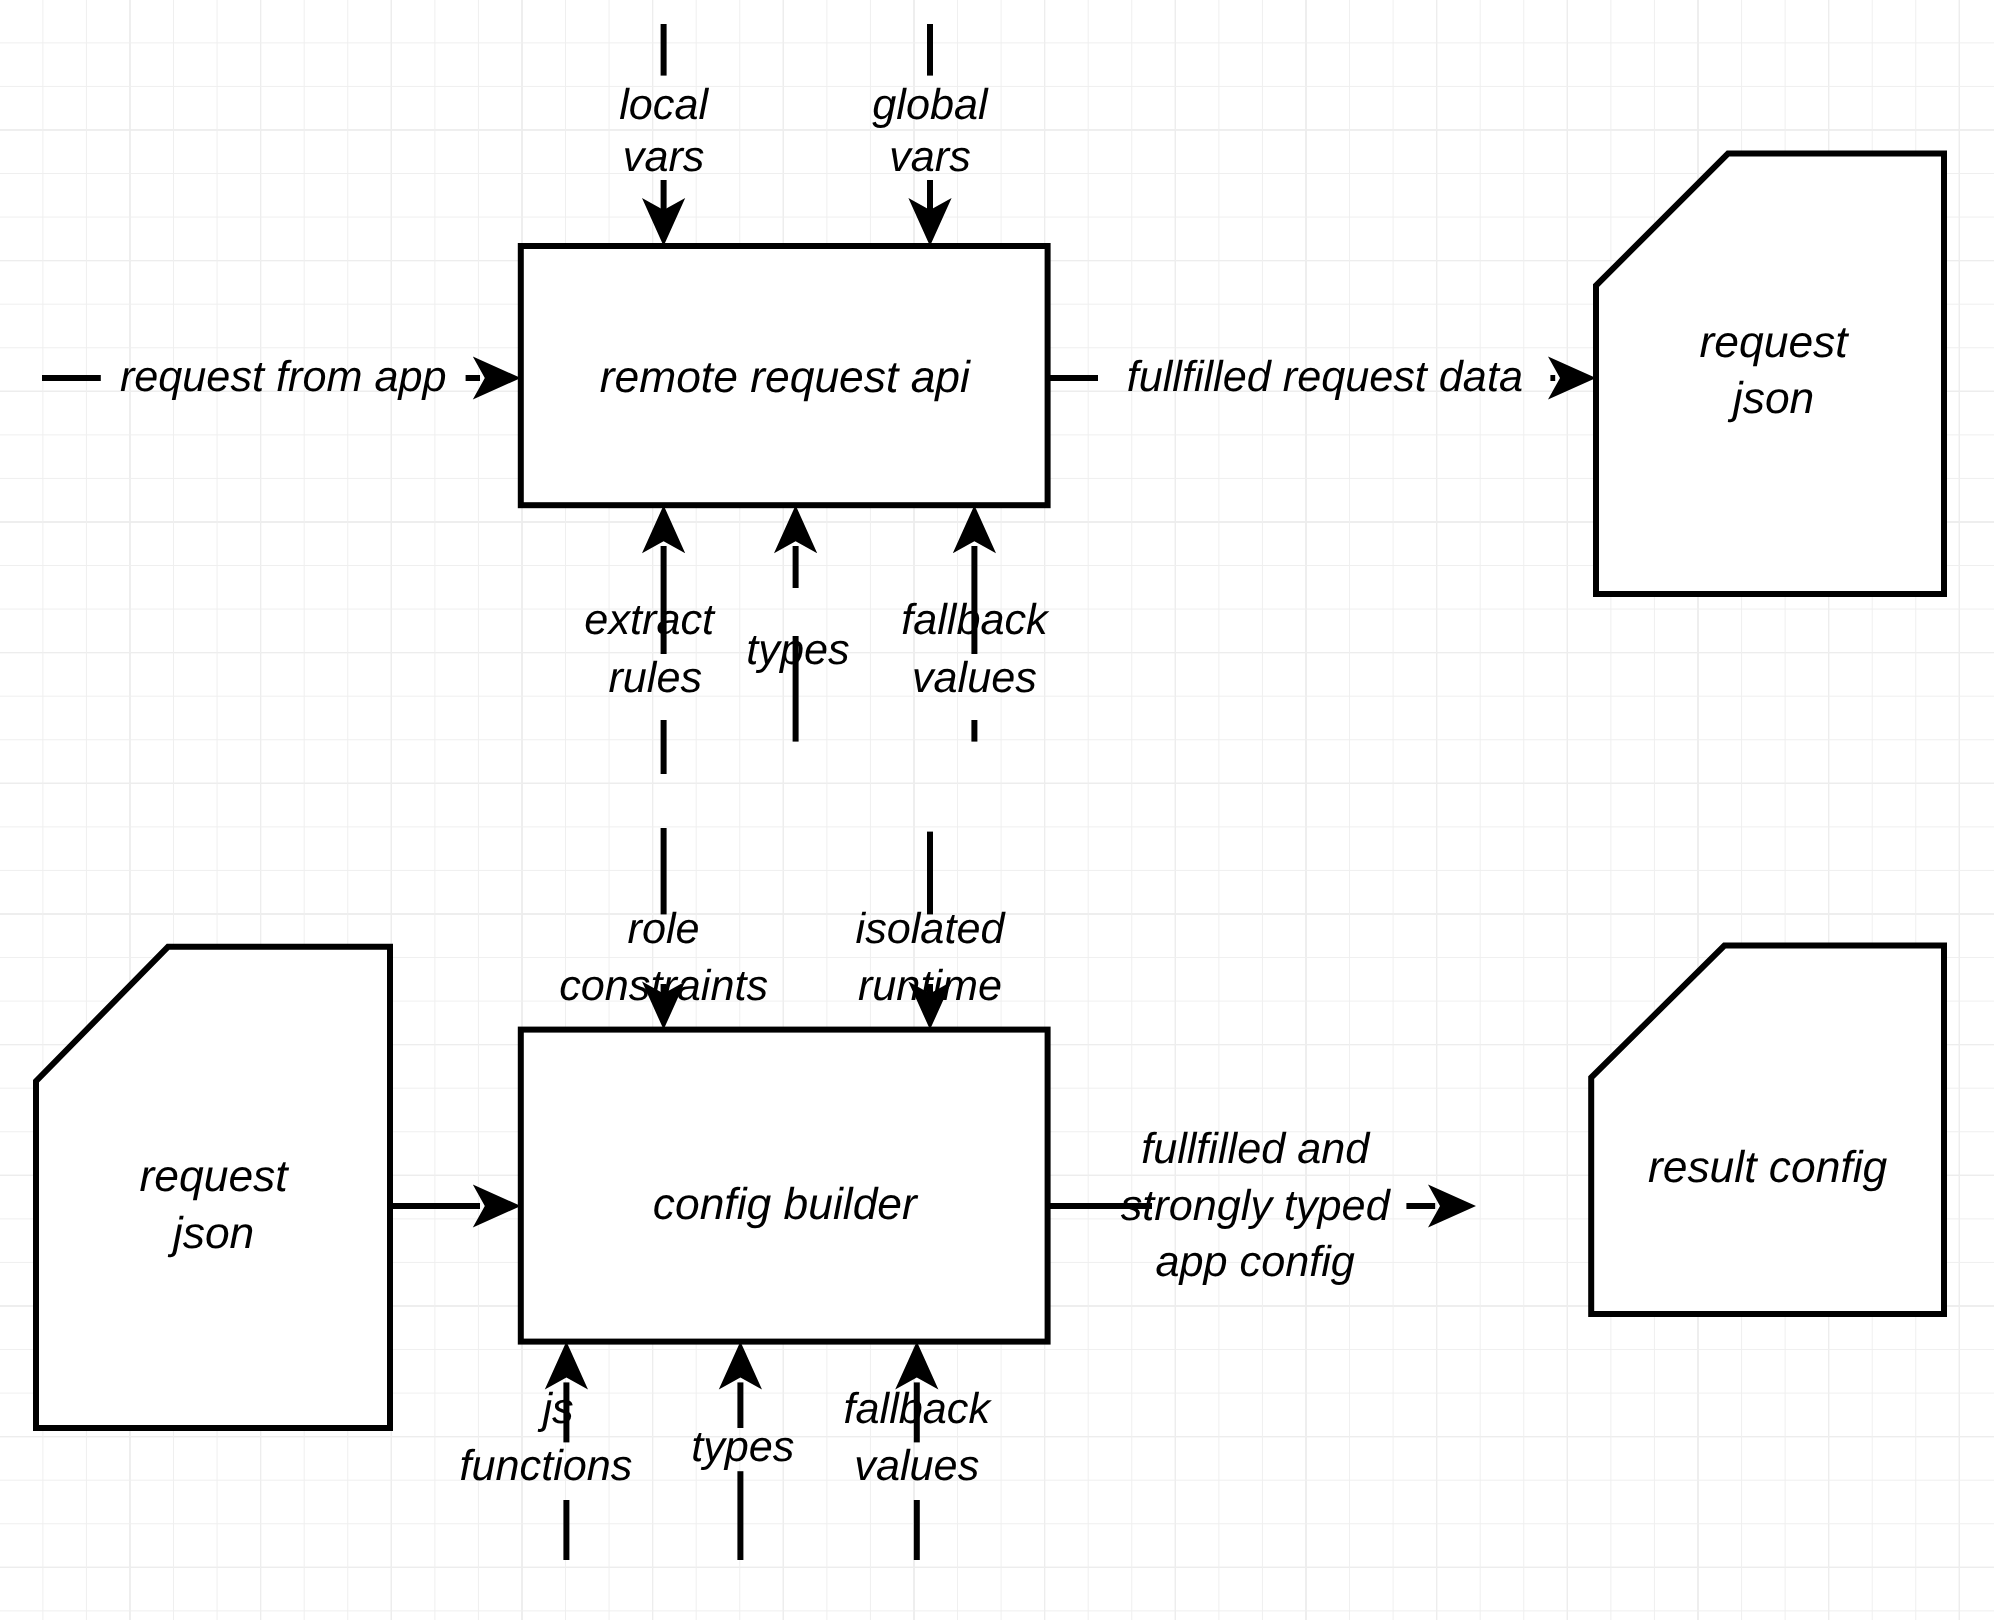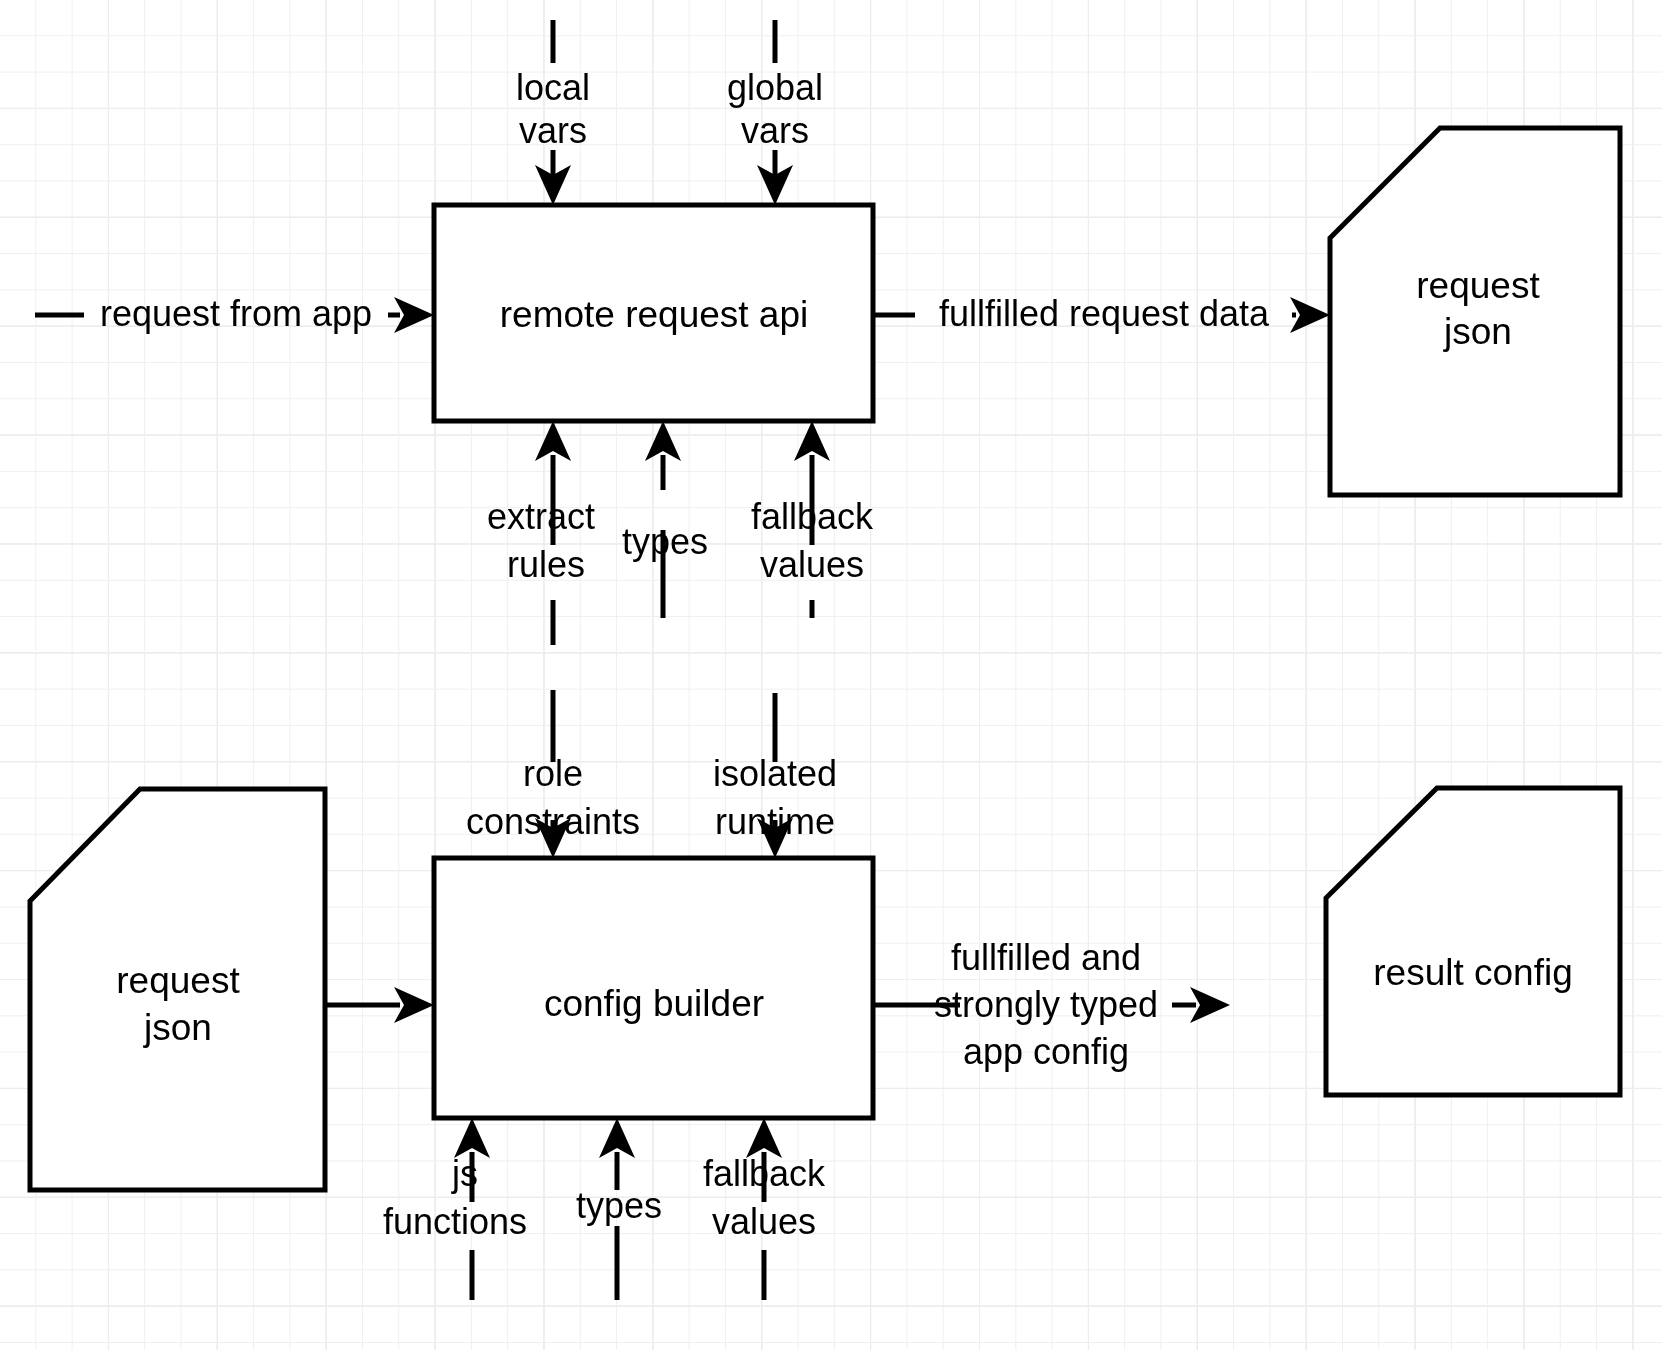--- a/index.html
+++ b/index.html
@@ -18,20 +18,21 @@
       linear-gradient(to right, #dcdcdc 1px, transparent 1px),
       linear-gradient(to bottom, #dcdcdc 1px, transparent 1px);
     background-size:
       36.3px 36.3px,
       36.3px 36.3px,
       108.9px 108.9px,
       108.9px 108.9px;
     background-position: -1px -1px, -1px -1px, -1px -1px, -1px -1px;
     overflow: hidden;
     font-family: "Liberation Sans", sans-serif;
+    font-style: italic;
   }
   #diagram {
     position: absolute;
     inset: 0;
     width: 1662px;
     height: 1350px;
   }
   .shape {
     fill: #ffffff;
     stroke: #000000;

